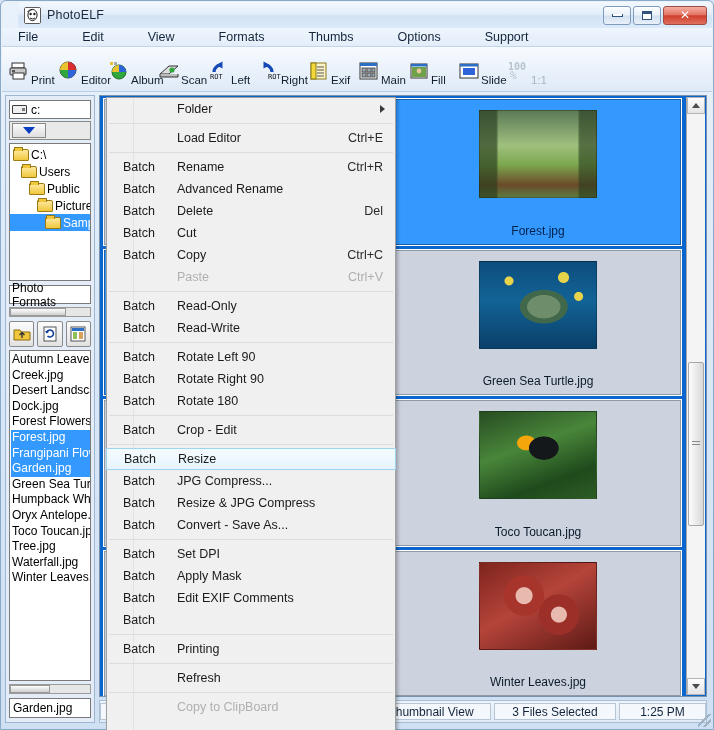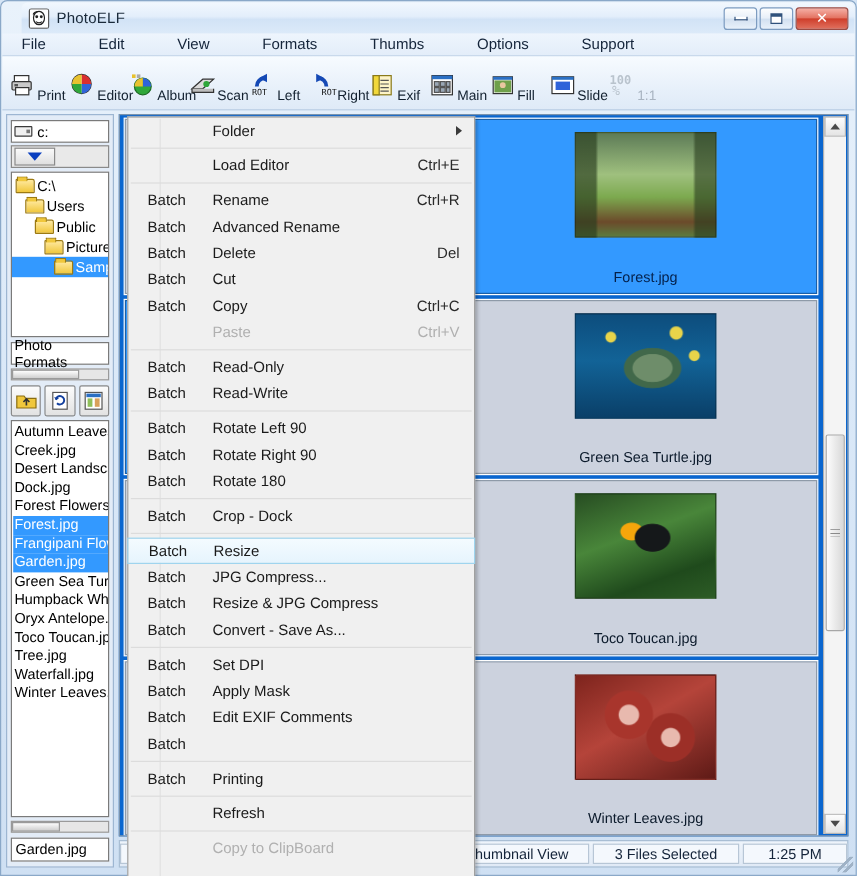--- a/index.html
+++ b/index.html
@@ -632,21 +632,21 @@
         <span class="accel"></span>
       </div>
       <div class="mi">
         <span class="batch">Batch</span>
         <span class="label">Rotate 180</span>
         <span class="accel"></span>
       </div>
       <div class="msep"></div>
       <div class="mi">
         <span class="batch">Batch</span>
-        <span class="label">Crop - Dock</span>
+        <span class="label">Crop - Edit</span>
         <span class="accel"></span>
       </div>
       <div class="msep"></div>
       <div class="mi hl">
         <span class="batch">Batch</span>
         <span class="label">Resize</span>
         <span class="accel"></span>
       </div>
       <div class="mi">
         <span class="batch">Batch</span>

